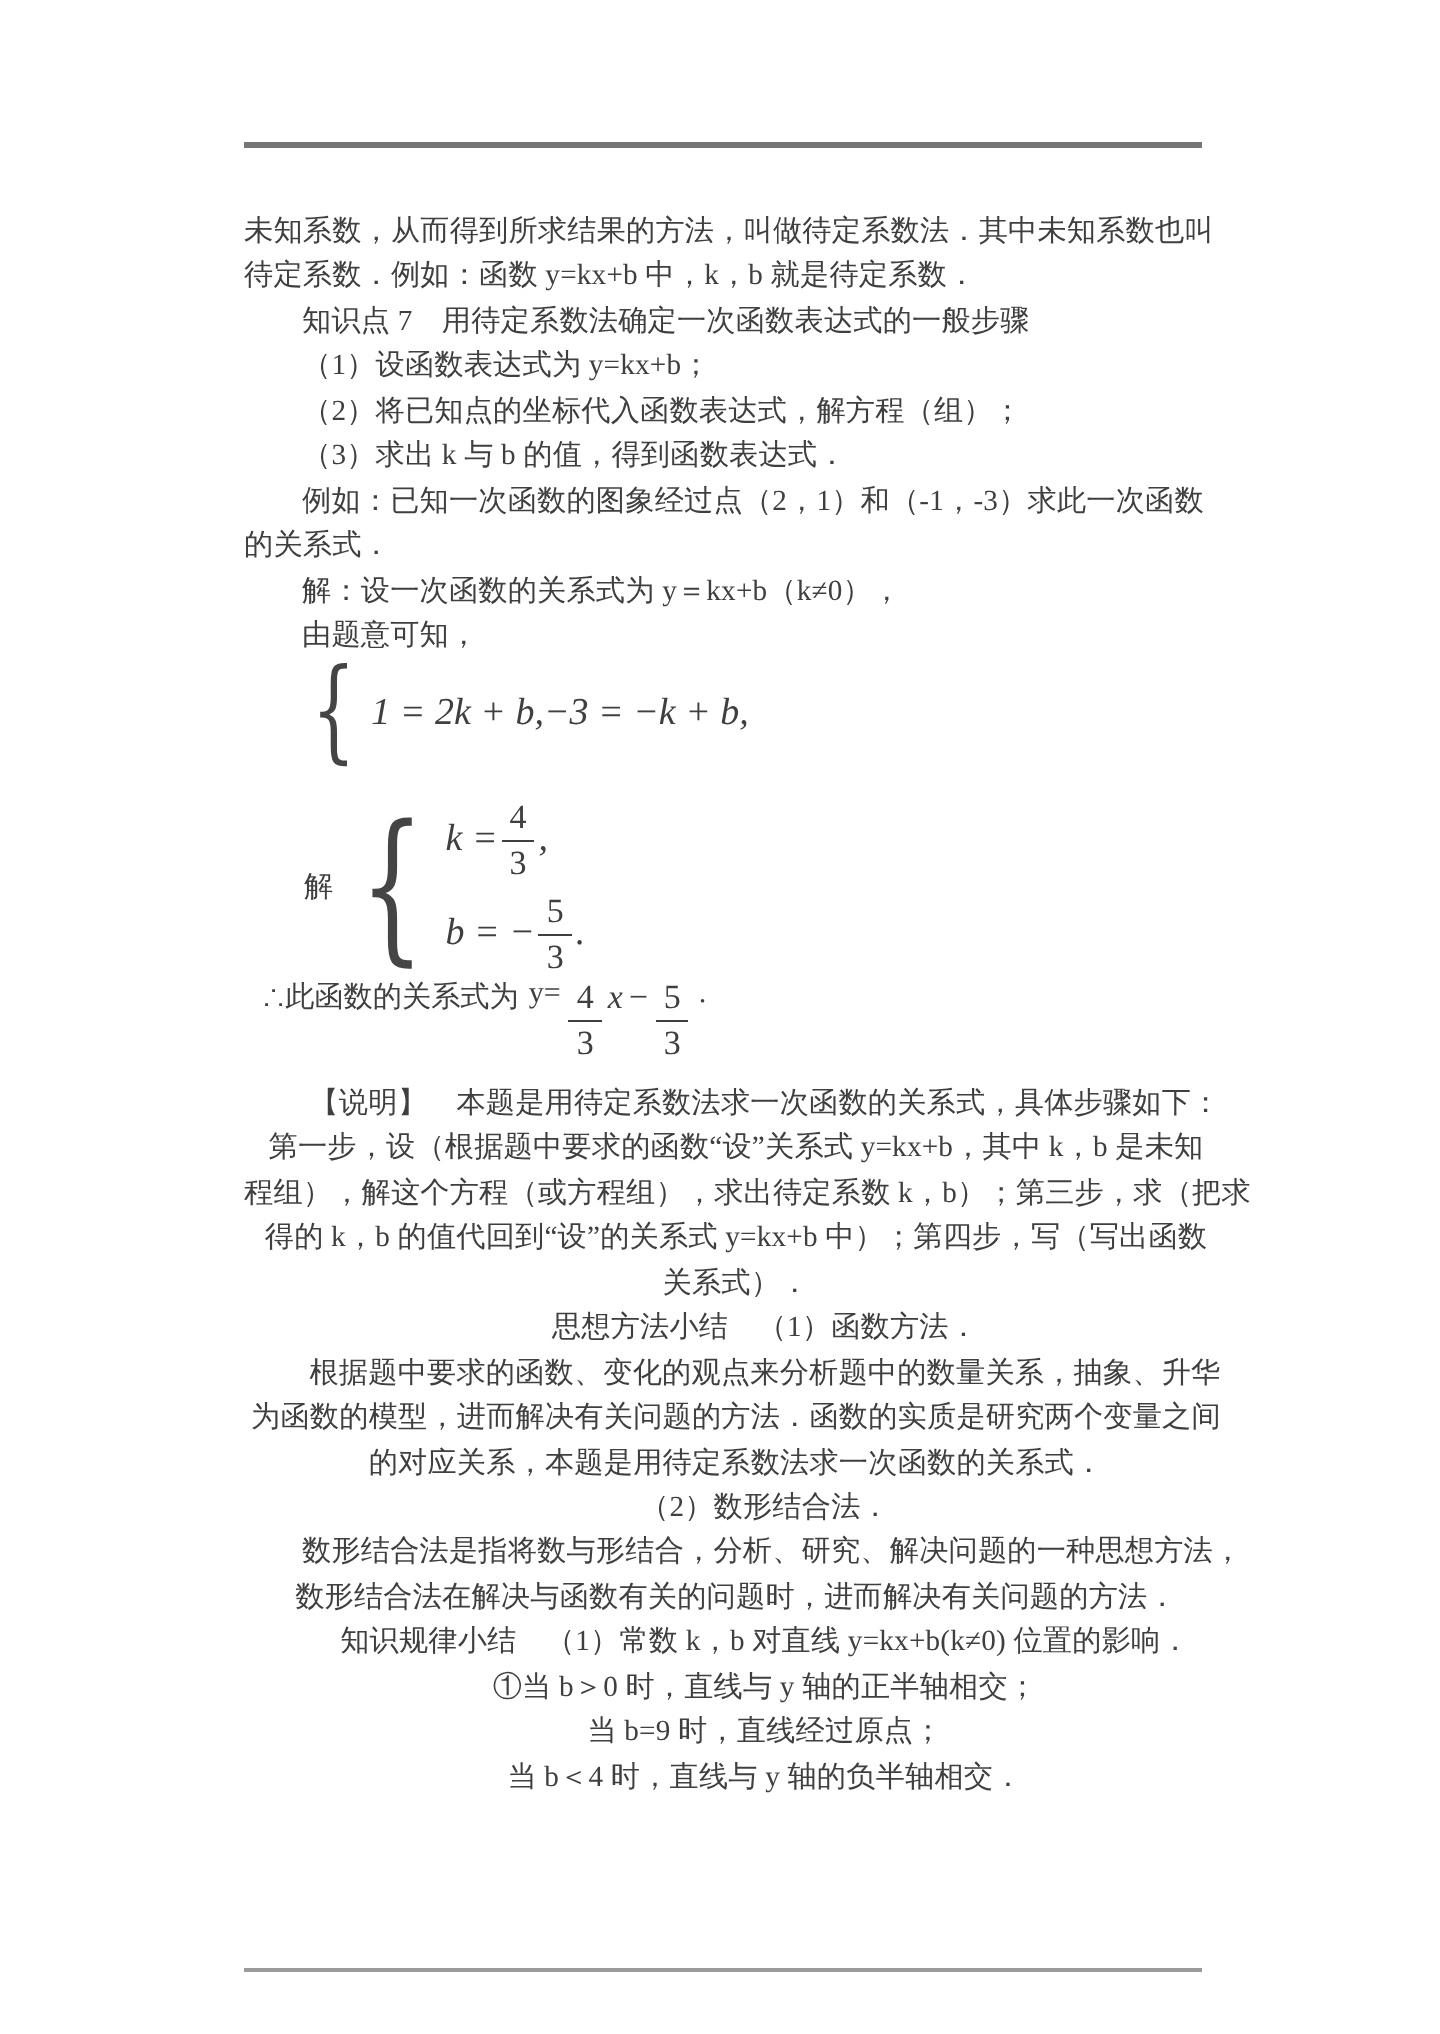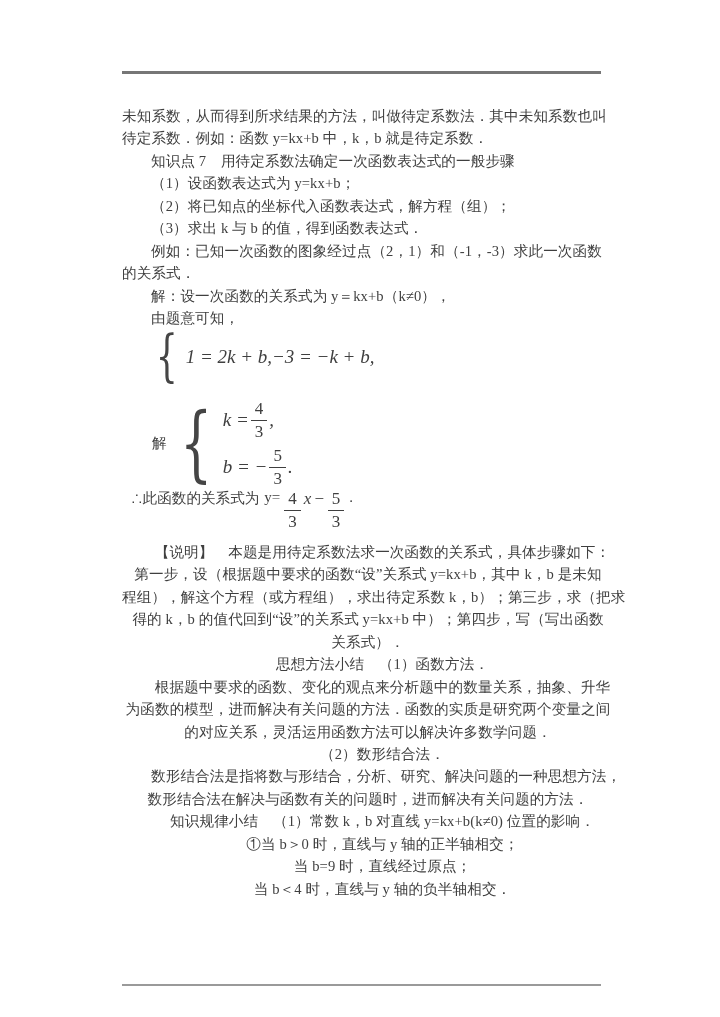--- a/index.html
+++ b/index.html
@@ -123,21 +123,21 @@
 
   <div class="tb block-b">
     <div class="tl ind">【说明】　本题是用待定系数法求一次函数的关系式，具体步骤如下：</div>
     <div class="tl">第一步，设（根据题中要求的函数“设”关系式 y=kx+b，其中 k，b 是未知</div>
     <div class="tl">程组），解这个方程（或方程组），求出待定系数 k，b）；第三步，求（把求</div>
     <div class="tl">得的 k，b 的值代回到“设”的关系式 y=kx+b 中）；第四步，写（写出函数</div>
     <div class="tl">关系式）．</div>
     <div class="tl ind">思想方法小结　（1）函数方法．</div>
     <div class="tl ind">根据题中要求的函数、变化的观点来分析题中的数量关系，抽象、升华</div>
     <div class="tl">为函数的模型，进而解决有关问题的方法．函数的实质是研究两个变量之间</div>
-    <div class="tl">的对应关系，灵活运用函数方法可以解决许多数学问题．</div>
+    <div class="tl">的对应关系，本题是用待定系数法求一次函数的关系式．</div>
     <div class="tl ind">（2）数形结合法．</div>
     <div class="tl ind">数形结合法是指将数与形结合，分析、研究、解决问题的一种思想方法，</div>
     <div class="tl">数形结合法在解决与函数有关的问题时，进而解决有关问题的方法．</div>
     <div class="tl ind">知识规律小结　（1）常数 k，b 对直线 y=kx+b(k≠0) 位置的影响．</div>
     <div class="tl ind">①当 b＞0 时，直线与 y 轴的正半轴相交；</div>
     <div class="tl ind">当 b=9 时，直线经过原点；</div>
     <div class="tl ind">当 b＜4 时，直线与 y 轴的负半轴相交．</div>
   </div>
 
   <div class="rule-bottom"></div>

